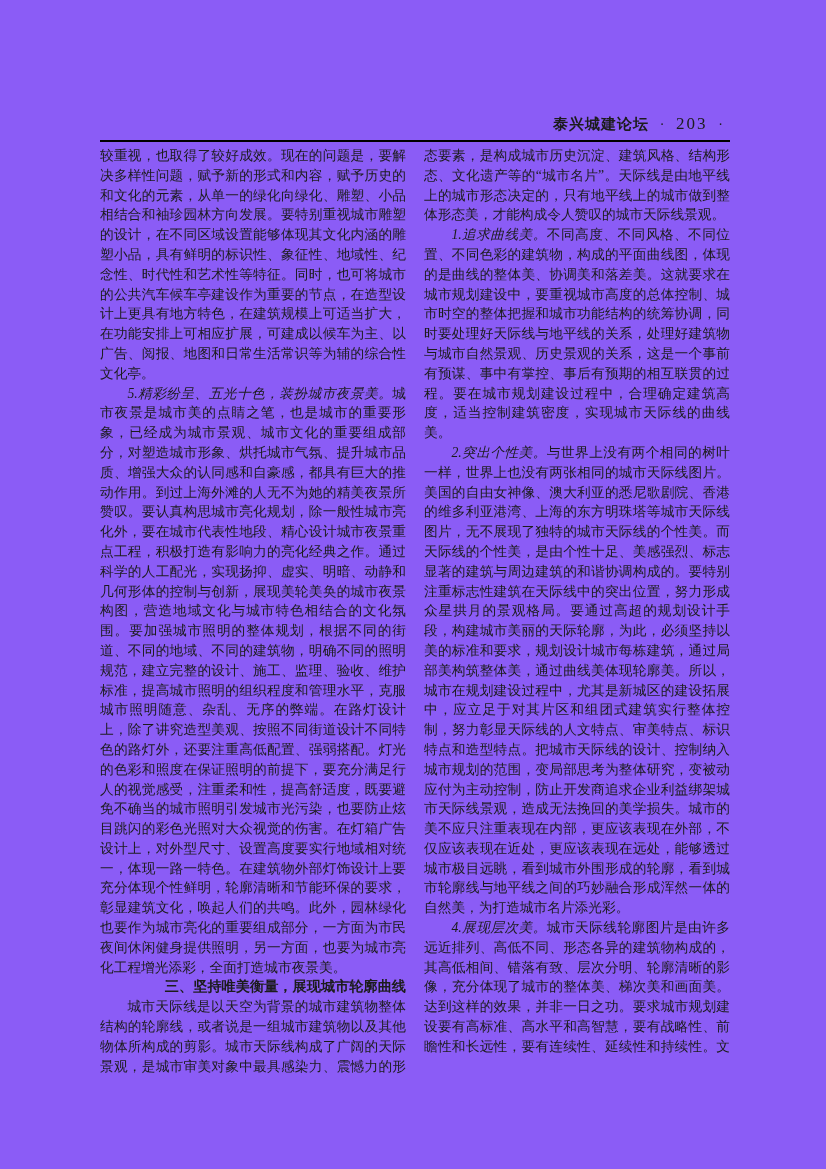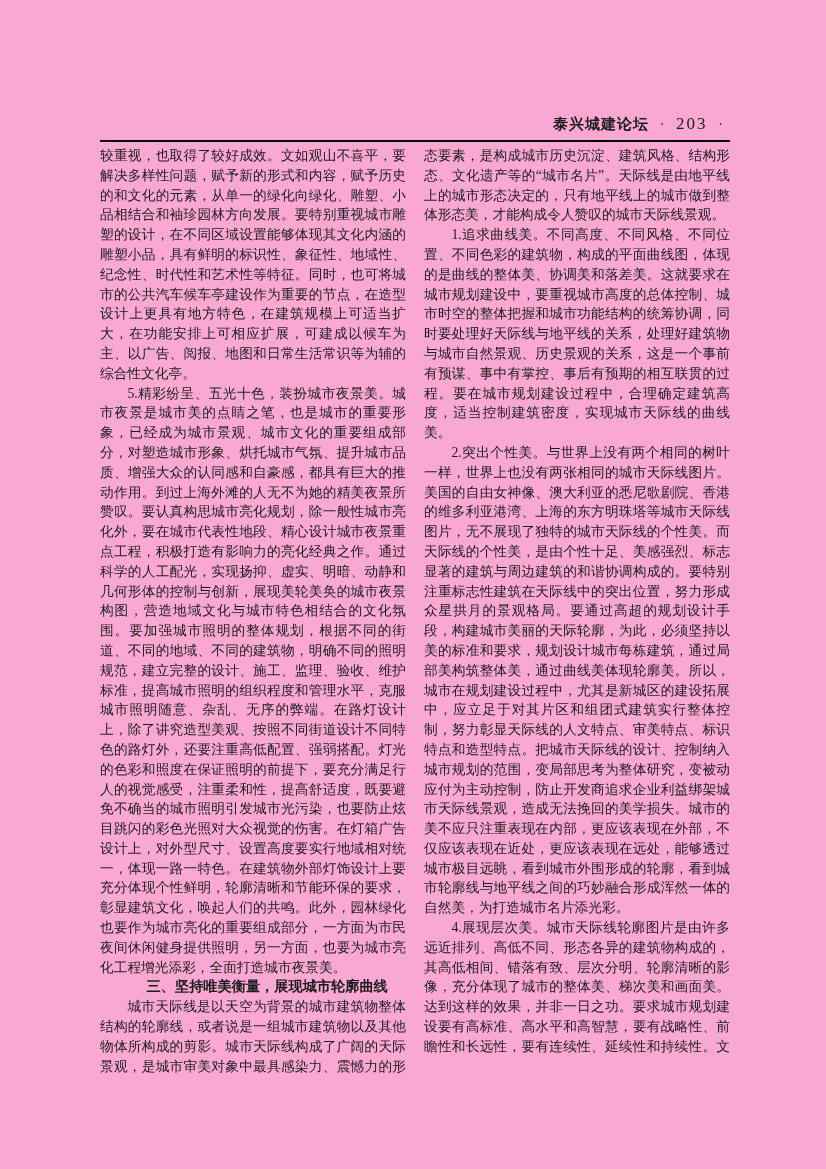--- a/index.html
+++ b/index.html
@@ -1,21 +1,21 @@
 <!DOCTYPE html>
 <html lang="zh"><head>
 <meta charset="utf-8">
 <style>
   html, body { margin: 0; padding: 0; background: #e8e8e8; }
   .page {
     position: relative;
     width: 826px;
     height: 1169px;
     margin: 0 auto;
-    background: #f9a8d4;
+    background: #8b5cf6;
     overflow: hidden;
     font-family: "Liberation Serif", "DejaVu Serif", serif;
     color: #1c1c1c;
   }
   
   .running-head {
     position: absolute;
     left: 100px;
     right: 96px;
     top: 114px;
@@ -65,50 +65,51 @@
   }
   .article-body p {
     margin: 0;
     padding: 0;
     text-indent: 2em;
   }
   .article-body p.continuation {
     text-indent: 0;
   }
   .para-lead {
+    font-style: italic;
     font-family: "Liberation Serif", "DejaVu Serif", serif;
   }
   .section-heading {
     margin: 0;
     padding: 0;
     text-indent: 2em;
     font-size: 14.2px;
     line-height: 19.8px;
     font-weight: bold;
     font-family: "Liberation Sans", "DejaVu Sans", sans-serif;
-    text-align: center;
+    text-align: right;
   }
 </style>
 </head>
 <body>
 
 <div class="page">
 
   <div class="running-head">
     <span class="journal-title">泰兴城建论坛</span>
     <span class="head-dot">·</span>
     <span class="page-number">203</span>
     <span class="head-dot">·</span>
   </div>
 
   <div class="header-rule"></div>
 
   <div class="article-body">
 
-    <p class="continuation"><span>较重视，也取得了较好成效。文如观山不喜平，要解决多样性问题，赋予新的形式和内容，赋予历史的和文化的元素，从单一的绿化向绿化、雕塑、小品相结合和袖珍园林方向发展。要特别重视城市雕塑的设计，在不同区域设置能够体现其文化内涵的雕塑小品，具有鲜明的标识性、象征性、地域性、纪念性、时代性和艺术性等特征。同时，也可将城市的公共汽车候车亭建设作为重要的节点，在造型设计上更具有地方特色，在建筑规模上可适当扩大，在功能安排上可相应扩展，可建成以候车为主、以广告、阅报、地图和日常生活常识等为辅的综合性文化亭。</span></p>
+    <p class="continuation"><span>较重视，也取得了较好成效。现在的问题是，要解决多样性问题，赋予新的形式和内容，赋予历史的和文化的元素，从单一的绿化向绿化、雕塑、小品相结合和袖珍园林方向发展。要特别重视城市雕塑的设计，在不同区域设置能够体现其文化内涵的雕塑小品，具有鲜明的标识性、象征性、地域性、纪念性、时代性和艺术性等特征。同时，也可将城市的公共汽车候车亭建设作为重要的节点，在造型设计上更具有地方特色，在建筑规模上可适当扩大，在功能安排上可相应扩展，可建成以候车为主、以广告、阅报、地图和日常生活常识等为辅的综合性文化亭。</span></p>
 
     <p><span class="para-lead">5.精彩纷呈、五光十色，装扮城市夜景美。</span><span>城市夜景是城市美的点睛之笔，也是城市的重要形象，已经成为城市景观、城市文化的重要组成部分，对塑造城市形象、烘托城市气氛、提升城市品质、增强大众的认同感和自豪感，都具有巨大的推动作用。到过上海外滩的人无不为她的精美夜景所赞叹。要认真构思城市亮化规划，除一般性城市亮化外，要在城市代表性地段、精心设计城市夜景重点工程，积极打造有影响力的亮化经典之作。通过科学的人工配光，实现扬抑、虚实、明暗、动静和几何形体的控制与创新，展现美轮美奂的城市夜景构图，营造地域文化与城市特色相结合的文化氛围。要加强城市照明的整体规划，根据不同的街道、不同的地域、不同的建筑物，明确不同的照明规范，建立完整的设计、施工、监理、验收、维护标准，提高城市照明的组织程度和管理水平，克服城市照明随意、杂乱、无序的弊端。在路灯设计上，除了讲究造型美观、按照不同街道设计不同特色的路灯外，还要注重高低配置、强弱搭配。灯光的色彩和照度在保证照明的前提下，要充分满足行人的视觉感受，注重柔和性，提高舒适度，既要避免不确当的城市照明引发城市光污染，也要防止炫目跳闪的彩色光照对大众视觉的伤害。在灯箱广告设计上，对外型尺寸、设置高度要实行地域相对统一，体现一路一特色。在建筑物外部灯饰设计上要充分体现个性鲜明，轮廓清晰和节能环保的要求，彰显建筑文化，唤起人们的共鸣。此外，园林绿化也要作为城市亮化的重要组成部分，一方面为市民夜间休闲健身提供照明，另一方面，也要为城市亮化工程增光添彩，全面打造城市夜景美。</span></p>
 
     <h2 class="section-heading">三、坚持唯美衡量，展现城市轮廓曲线</h2>
 
     <p><span>城市天际线是以天空为背景的城市建筑物整体结构的轮廓线，或者说是一组城市建筑物以及其他物体所构成的剪影。城市天际线构成了广阔的天际景观，是城市审美对象中最具感染力、震憾力的形态要素，是构成城市历史沉淀、建筑风格、结构形态、文化遗产等的“城市名片”。天际线是由地平线上的城市形态决定的，只有地平线上的城市做到整体形态美，才能构成令人赞叹的城市天际线景观。</span></p>
 
     <p><span class="para-lead">1.追求曲线美。</span><span>不同高度、不同风格、不同位置、不同色彩的建筑物，构成的平面曲线图，体现的是曲线的整体美、协调美和落差美。这就要求在城市规划建设中，要重视城市高度的总体控制、城市时空的整体把握和城市功能结构的统筹协调，同时要处理好天际线与地平线的关系，处理好建筑物与城市自然景观、历史景观的关系，这是一个事前有预谋、事中有掌控、事后有预期的相互联贯的过程。要在城市规划建设过程中，合理确定建筑高度，适当控制建筑密度，实现城市天际线的曲线美。</span></p>
 
     <p><span class="para-lead">2.突出个性美。</span><span>与世界上没有两个相同的树叶一样，世界上也没有两张相同的城市天际线图片。美国的自由女神像、澳大利亚的悉尼歌剧院、香港的维多利亚港湾、上海的东方明珠塔等城市天际线图片，无不展现了独特的城市天际线的个性美。而天际线的个性美，是由个性十足、美感强烈、标志显著的建筑与周边建筑的和谐协调构成的。要特别注重标志性建筑在天际线中的突出位置，努力形成众星拱月的景观格局。要通过高超的规划设计手段，构建城市美丽的天际轮廓，为此，必须坚持以美的标准和要求，规划设计城市每栋建筑，通过局部美构筑整体美，通过曲线美体现轮廓美。所以，城市在规划建设过程中，尤其是新城区的建设拓展中，应立足于对其片区和组团式建筑实行整体控制，努力彰显天际线的人文特点、审美特点、标识特点和造型特点。把城市天际线的设计、控制纳入城市规划的范围，变局部思考为整体研究，变被动应付为主动控制，防止开发商追求企业利益绑架城市天际线景观，造成无法挽回的美学损失。城市的美不应只注重表现在内部，更应该表现在外部，不仅应该表现在近处，更应该表现在远处，能够透过城市极目远眺，看到城市外围形成的轮廓，看到城市轮廓线与地平线之间的巧妙融合形成浑然一体的自然美，为打造城市名片添光彩。</span></p>

